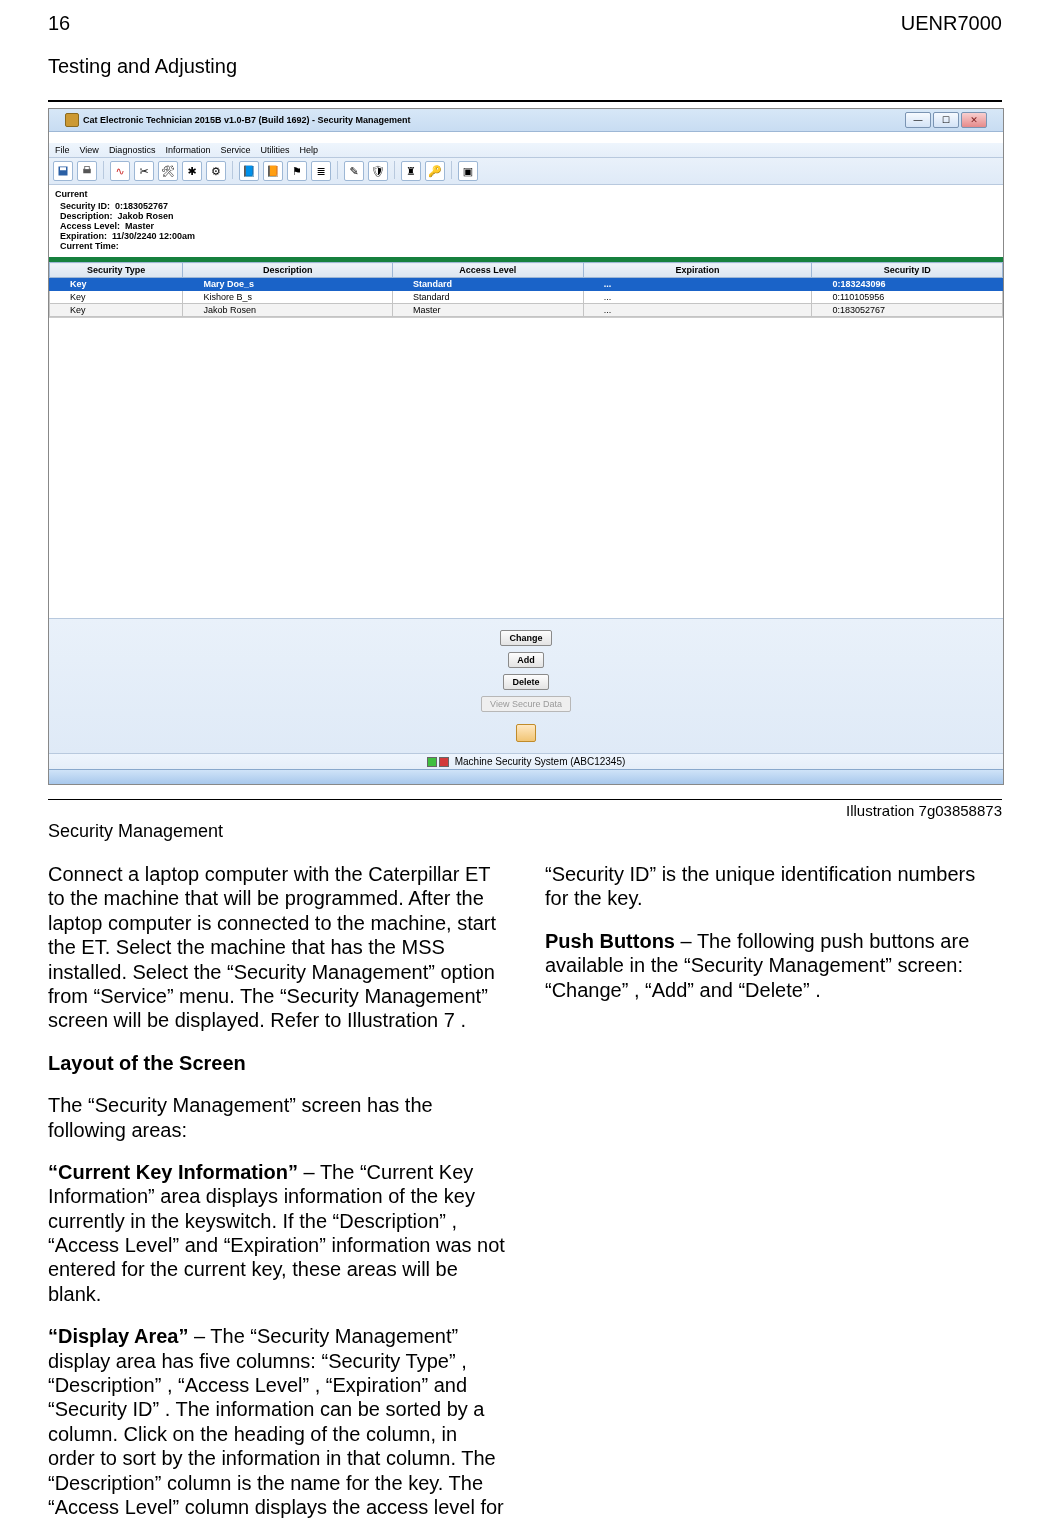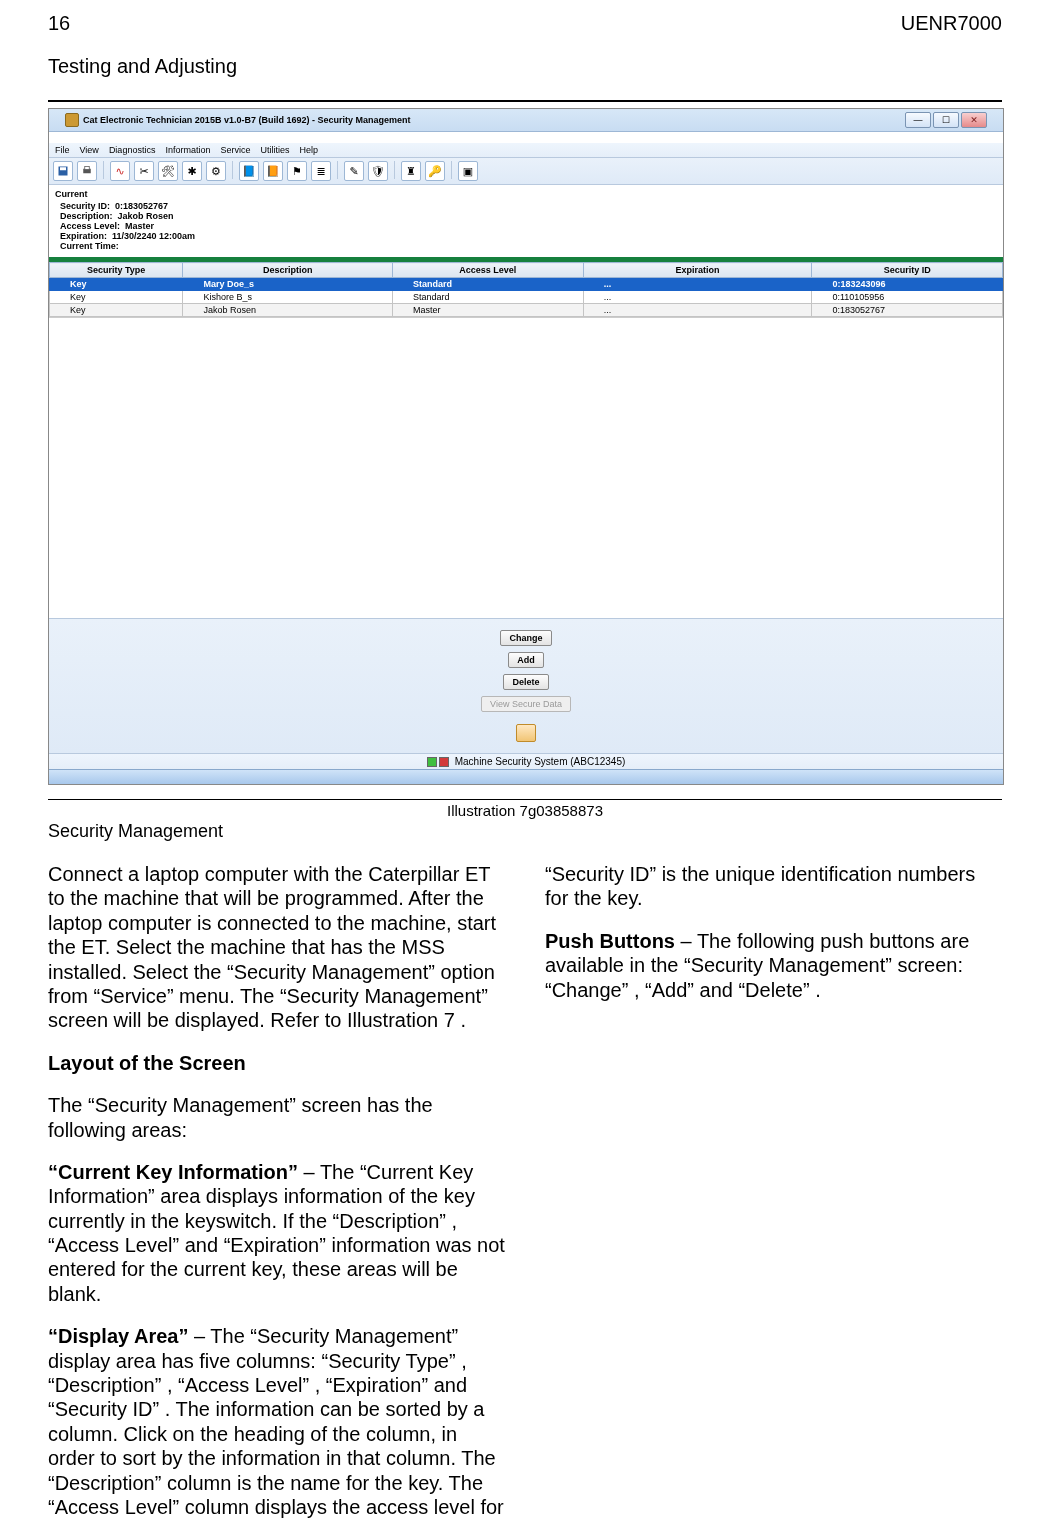--- a/index.html
+++ b/index.html
@@ -205,21 +205,21 @@
   }
 
   
   .cap-rule {
     border: none;
     border-top: 1px solid #000;
     margin: 14px 0 2px 0;
   }
   .cap-row {
     display: flex;
-    justify-content: center;
+    justify-content: flex-end;
     font-size: 15px;
   }
   .cap-sub {
     font-size: 18px;
     margin-top: 2px;
   }
 
   .cols {
     display: flex;
     gap: 40px;

